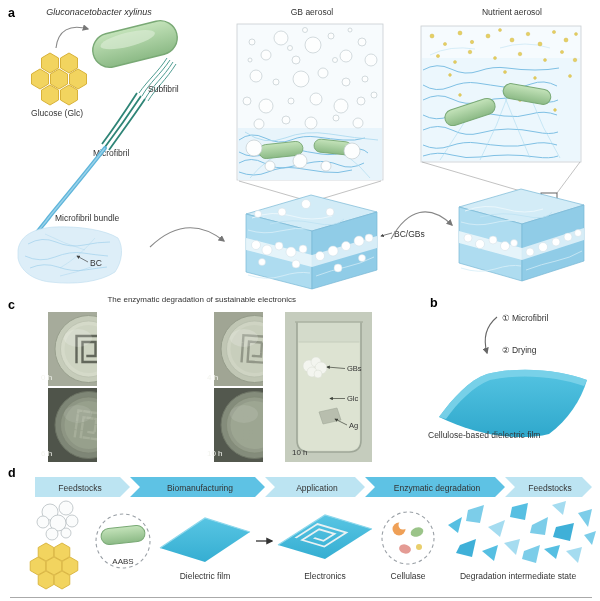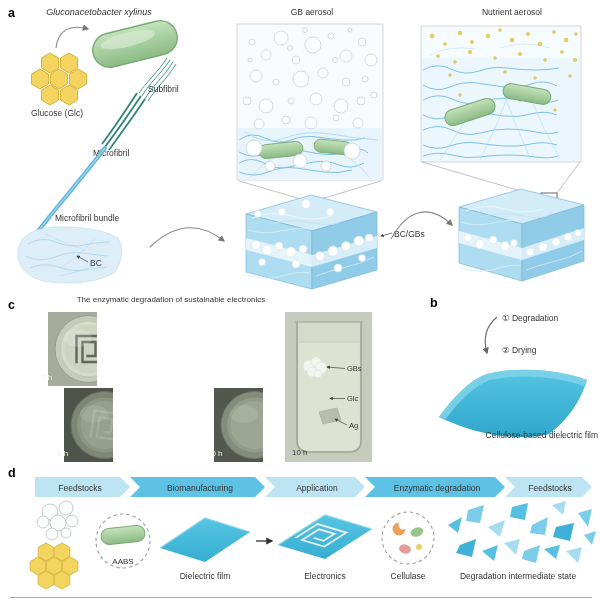--- a/index.html
+++ b/index.html
@@ -1,21 +1,21 @@
 <!DOCTYPE html>
 <html><head>
 <meta charset="utf-8">
 <style>
   * { margin:0; padding:0; box-sizing:border-box; }
   body { font-family:"Liberation Sans","DejaVu Sans",sans-serif; background:#fff; }
   #fig { position:relative; width:600px; height:601px; background:#fff; overflow:hidden; }
   .abs { position:absolute; }
   .panel-letter { font-weight:bold; font-size:12.5px; color:#000; }
   .small-label { font-size:8.5px; color:#333; line-height:1.5; }
-  .caption { font-size:8.5px; color:#333; text-align:right; }
+  .caption { font-size:8.5px; color:#333; text-align:left; }
   svg text { font-family:"Liberation Sans","DejaVu Sans",sans-serif; fill:#333; }
   .t { font-size:8.5px; }
   .t-sm { font-size:7.5px; }
   .dish { position:absolute; width:61px; height:74px; overflow:hidden;padding-left:12px; }
   .dish-time { position:absolute; left:5px; bottom:4px; font-size:8px; color:#f2f3ee; }
   .d-sp { fill:none; stroke-width:2.4; stroke-linecap:square; }
   .fiber { fill:none; }
   .sphere { fill:#fdfefe; stroke:#c2cbd0; stroke-width:0.7; }
   .cube-sph { fill:#ffffff; stroke:#cfdde4; stroke-width:0.5; }
 </style>
@@ -289,21 +289,21 @@
           <circle class="cube-sph" cx="530" cy="252" r="4"></circle>
         <circle class="cube-sph" cx="543" cy="247" r="4.5"></circle>
           <circle class="cube-sph" cx="556" cy="242" r="4"></circle>
         <circle class="cube-sph" cx="568" cy="237" r="4"></circle>
           <circle class="cube-sph" cx="578" cy="233" r="3.5"></circle>
       </g>
     </g>
   </svg>
 
   <span class="abs panel-letter" style="left:430px;top:296px">b</span>
-  <div class="abs small-label" style="left:502px;top:312px">① Degradation</div>
+  <div class="abs small-label" style="left:502px;top:312px">① Microfibril</div>
   <div class="abs small-label" style="left:502px;top:344px">② Drying</div>
 
   <svg class="abs" style="left:425px;top:305px" width="175" height="140" viewBox="0 0 175 140">
     <defs>
       <marker id="ah-b" viewBox="0 0 10 10" refX="8" refY="5" markerWidth="6" markerHeight="6" orient="auto-start-reverse">
         <path d="M0,0 L10,5 L0,10 z" fill="#666"></path>
       </marker>
       <linearGradient id="gradFilm" x1="0" y1="0" x2="0" y2="1">
         <stop offset="0" stop-color="#55c4e2"></stop>
           <stop offset="1" stop-color="#2fa8cc"></stop>
@@ -311,39 +311,52 @@
     </defs>
     <path d="M 72,12 C 60,22 58,34 62,48" fill="none" stroke="#666" stroke-width="1.1" marker-end="url(#ah-b)"></path>
     <g>
       <path d="M 14,112 C 28,93 44,75 62,69 C 95,61 135,65 162,75 C 156,95 143,115 124,129 C 92,137 48,129 14,112 Z" fill="url(#gradFilm)"></path>
       <path d="M 14,112 C 28,93 44,75 62,69 C 95,61 135,65 162,75 L 159,81 C 133,72 97,68 65,75 C 49,81 33,97 21,114 Z" fill="#7fd4ea" opacity="0.85"></path>
     </g>
   </svg>
   <div class="abs caption" style="left:428px;top:430px;width:170px">Cellulose-based dielectric film</div>
 
   <span class="abs panel-letter" style="left:8px;top:298px">c</span>
-  <div class="abs" style="left:46px;top:295px;width:250px;text-align:center;font-size:8px;color:#333">The enzymatic degradation of sustainable electronics</div>
+  <div class="abs" style="left:46px;top:295px;width:250px;text-align:right;font-size:8px;color:#333">The enzymatic degradation of sustainable electronics</div>
 
   <div class="dish" style="left:36px;top:312px">
     <svg width="81" height="74" viewBox="0 0 81 74">
       <rect width="81" height="74" fill="#a6ab9b"></rect>
       <circle cx="40.5" cy="37" r="33.5" fill="#c6ccba" stroke="#99a08e"></circle>
       <circle cx="40.5" cy="37" r="28" fill="#d5dac9" stroke="#b9bfae" stroke-width="0.7"></circle>
       <circle cx="40.5" cy="37" r="24" fill="#ced4c2"></circle>
       <g transform="translate(22.5,19)">
           <path class="d-sp" d="M 6,31 L 6,5 L 31,5 L 31,31 L 12,31 L 12,11 L 25,11 L 25,25 L 17,25" stroke="#575b50" opacity="0.9"></path>
         </g>
       <ellipse cx="30" cy="26" rx="14" ry="9" fill="#ffffff" opacity="0.18"></ellipse>
     </svg>
     <span class="dish-time">0 h</span>
   </div>
 
 
-
-  <div class="dish" style="left:52px;top:388px">
+  <div class="dish" style="left:202px;top:312px">
+    <svg width="81" height="74" viewBox="0 0 81 74">
+      <rect width="81" height="74" fill="#a0a594"></rect>
+      <circle cx="40.5" cy="37" r="33.5" fill="#c0c6b4" stroke="#959c8a"></circle>
+      <circle cx="40.5" cy="37" r="28" fill="#cfd4c3" stroke="#b5bbaa" stroke-width="0.7"></circle>
+      <circle cx="40.5" cy="37" r="24" fill="#c8cebc"></circle>
+      <g transform="translate(22.5,19) rotate(4 18 18)">
+          <path class="d-sp" d="M 6,31 L 6,5 L 31,5 L 31,31 L 12,31 L 12,11 L 25,11 L 25,25 L 17,25" stroke="#575b50" opacity="0.48" stroke-dasharray="8 2"></path>
+        </g>
+      <ellipse cx="30" cy="26" rx="14" ry="9" fill="#ffffff" opacity="0.18"></ellipse>
+    </svg>
+    <span class="dish-time">4 h</span>
+  </div>
+
+  <div class="dish" style="left:36px;top:388px">
     <svg width="81" height="74" viewBox="0 0 81 74">
       <rect width="81" height="74" fill="#4f544a"></rect>
       <circle cx="40.5" cy="37" r="33.5" fill="#7e8676" stroke="#6a7162"></circle>
       <circle cx="40.5" cy="37" r="28" fill="#8d9583" stroke="#7b8371" stroke-width="0.7"></circle>
       <circle cx="40.5" cy="37" r="24" fill="#97a08c"></circle>
       <g transform="translate(22.5,19) rotate(8 18 18)">
           <path class="d-sp" d="M 6,31 L 6,5 L 31,5 L 31,31 L 12,31 L 12,11 L 25,11 L 25,25 L 17,25" stroke="#aab19e" opacity="0.8" stroke-dasharray="5 3"></path>
         </g>
       <ellipse cx="30" cy="26" rx="14" ry="9" fill="#ffffff" opacity="0.1"></ellipse>
     </svg>

